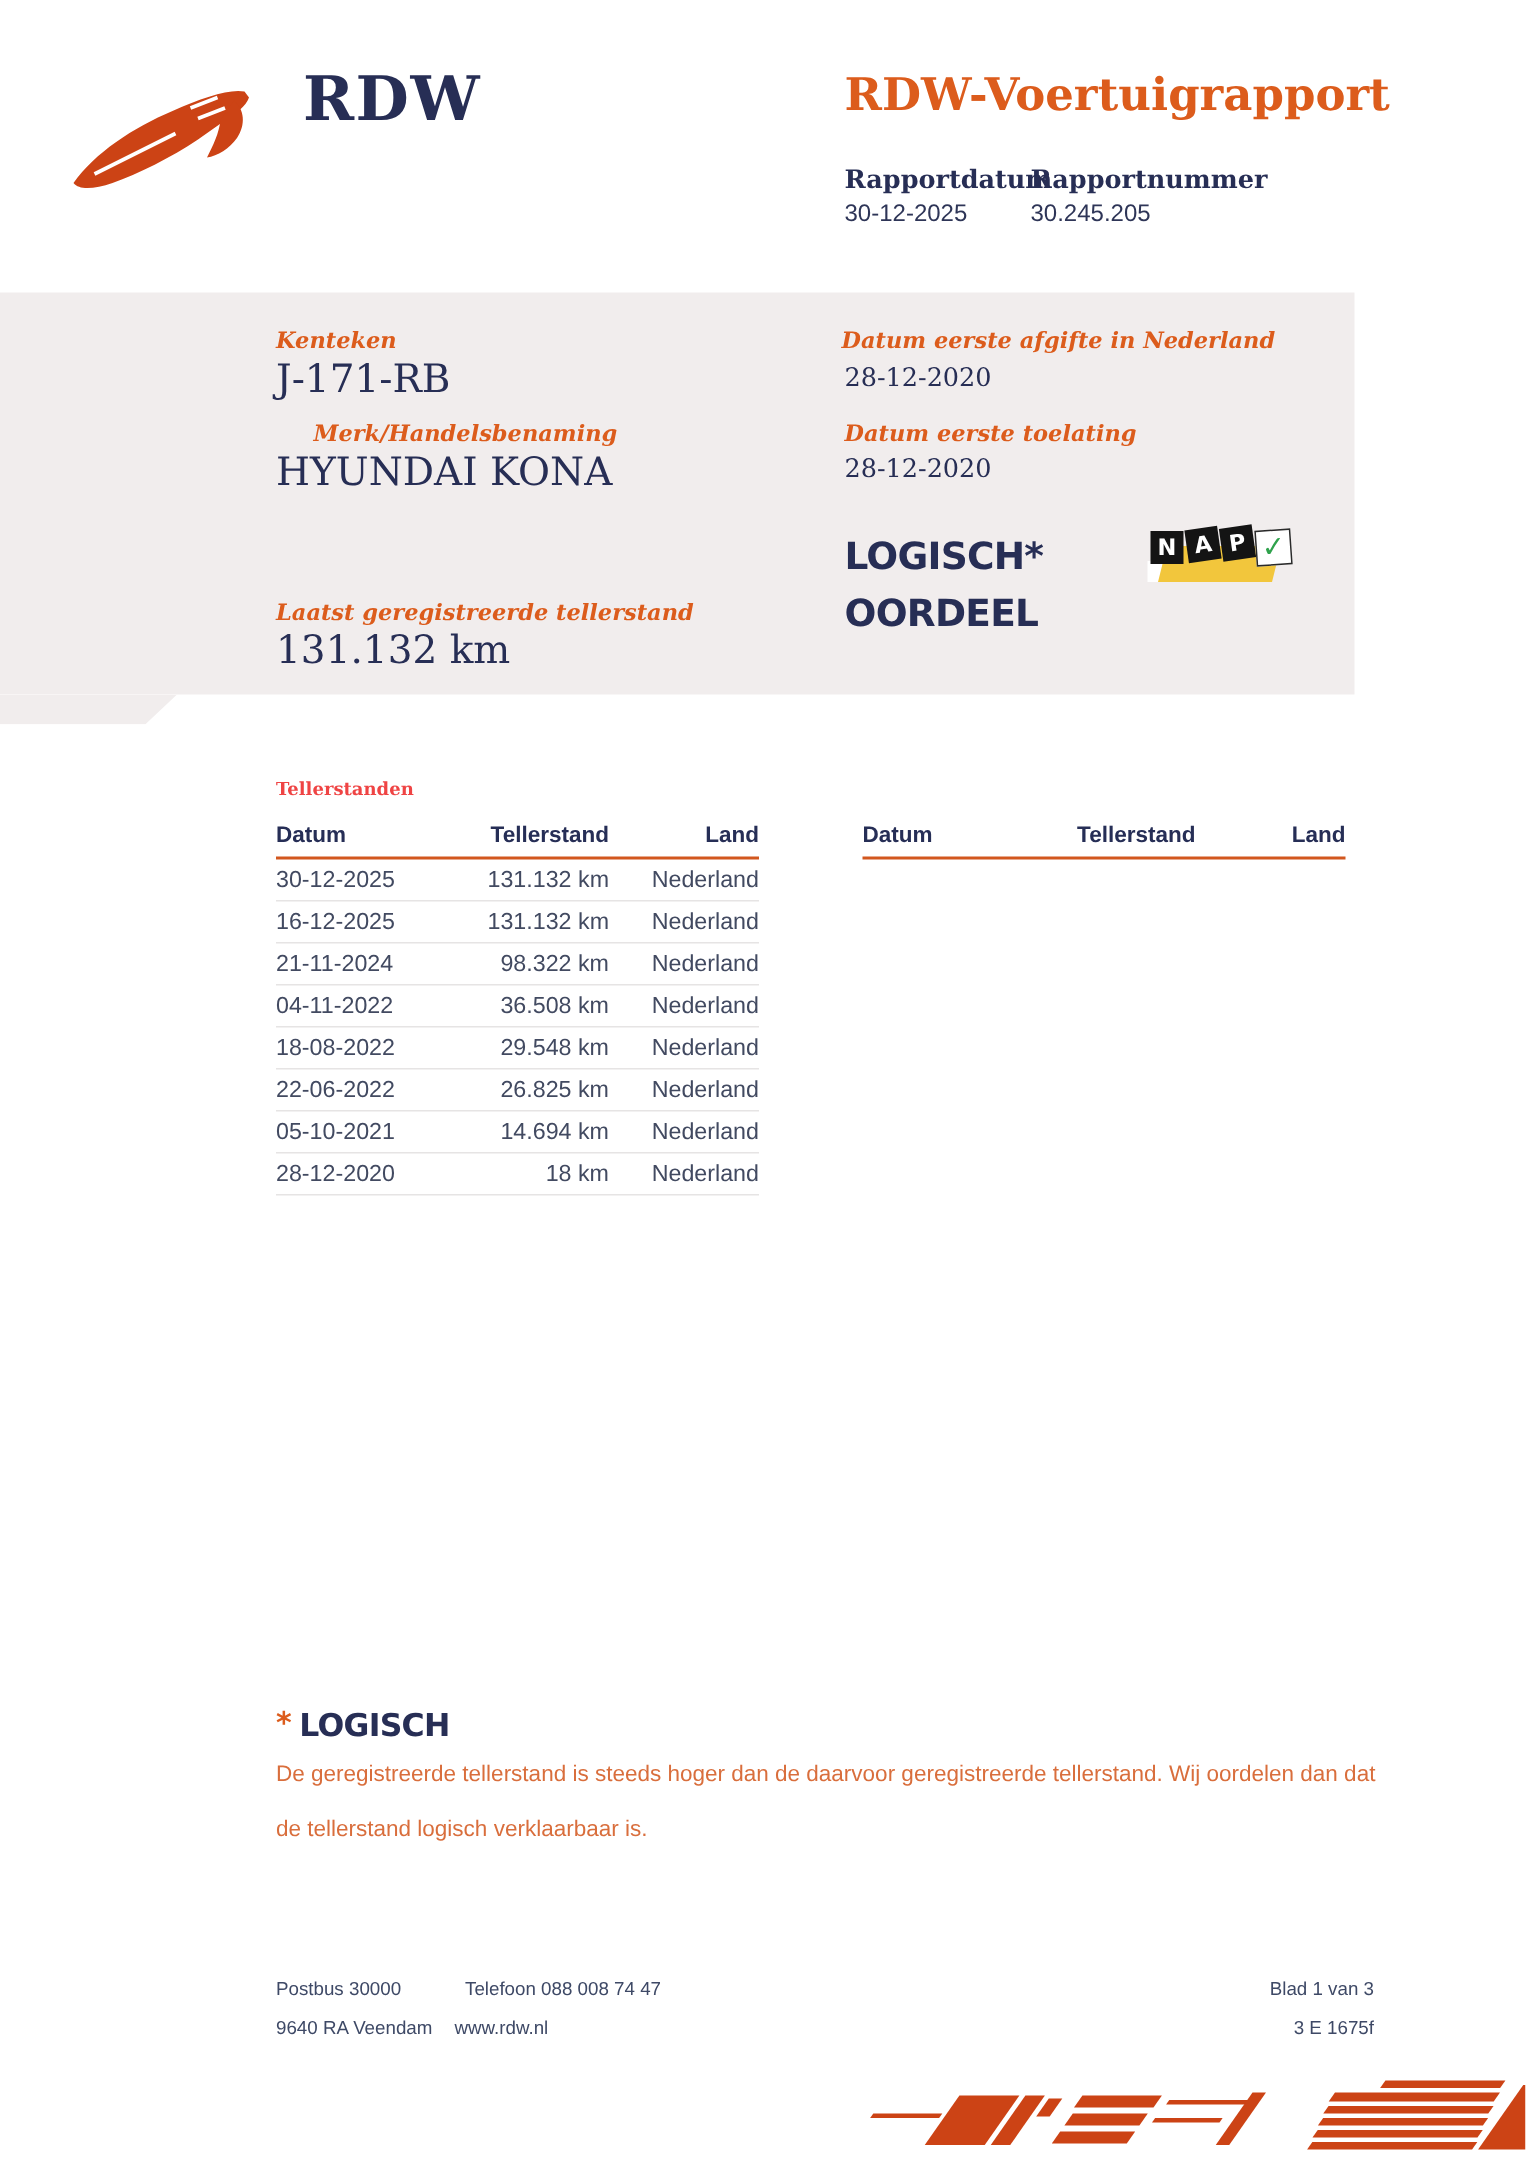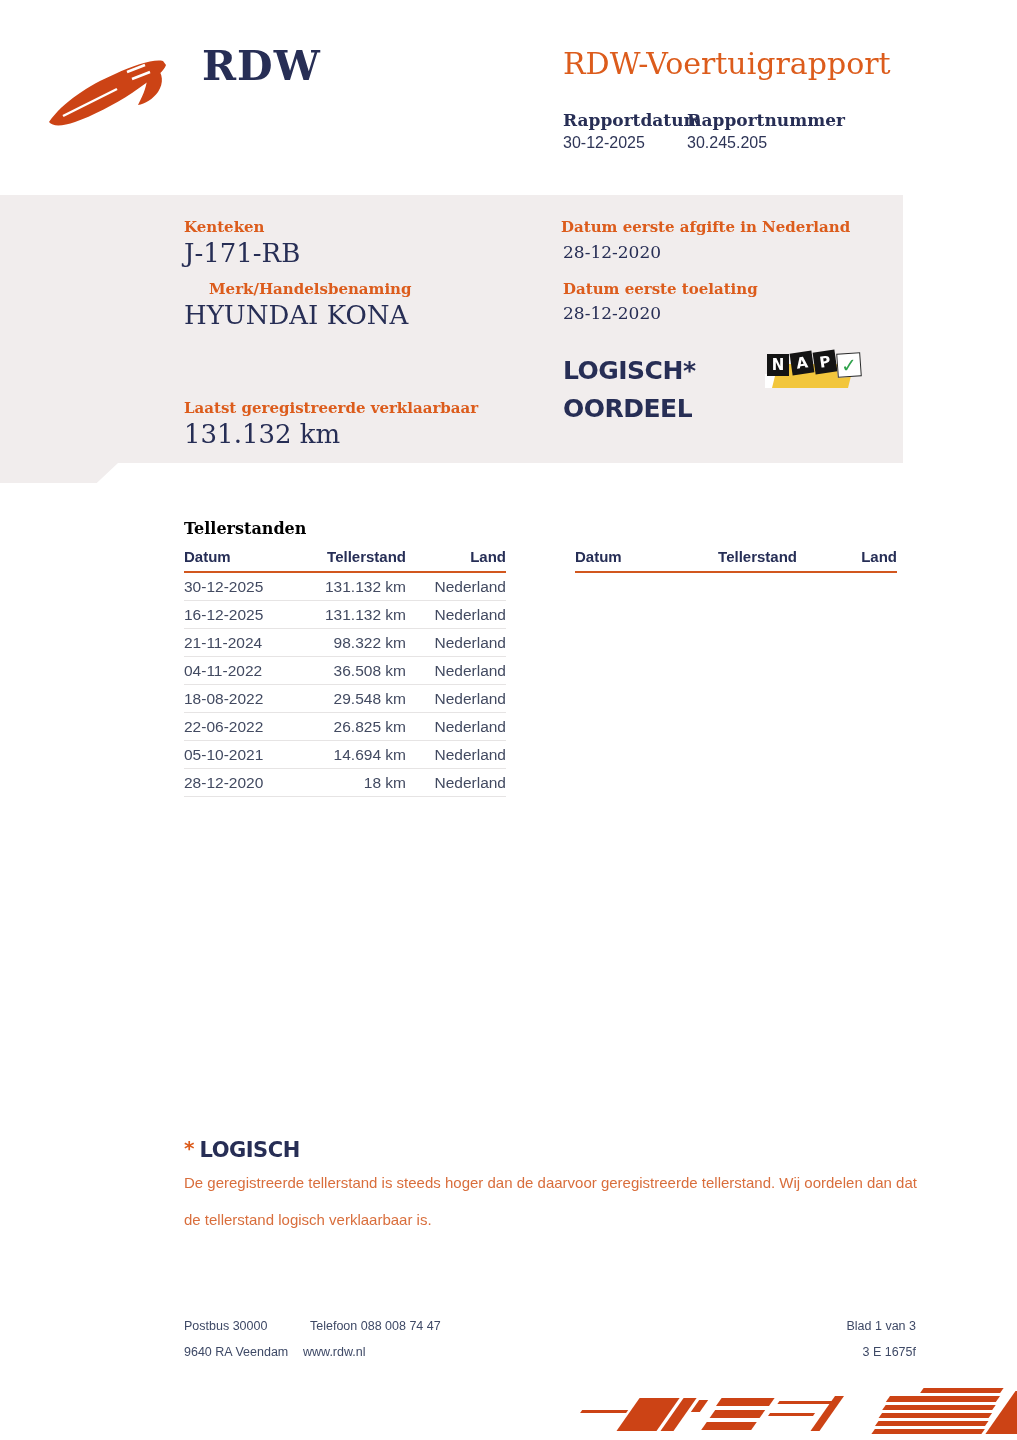--- a/index.html
+++ b/index.html
@@ -8,36 +8,36 @@
     font-family:"Liberation Sans",sans-serif;overflow:hidden;
   }
   .abs{position:absolute;}
 
   
   .logo-text{
     left:202px;top:42px;font-family:"DejaVu Serif",serif;font-weight:bold;
     font-size:41px;color:#272e55;letter-spacing:1px;
   }
   .doc-title{
-    left:563px;top:46px;font-family:"DejaVu Serif",serif;font-weight:normal;
+    left:563px;top:46px;font-family:"DejaVu Serif",serif;font-weight:bold;
     font-size:30px;color:#dc5c1c;
   }
   .meta-label{
     font-family:"DejaVu Serif",serif;font-weight:bold;font-size:17px;color:#272e55;
   }
   .meta-value{font-size:16px;color:#2e3557;}
 
   
   .panel{left:0;top:195px;width:903px;height:268px;background:#f1eded;}
   .panel-tail{
     left:0;top:463px;width:118px;height:20px;background:#f1eded;
     clip-path:polygon(0 0,100% 0,82% 100%,0 100%);
   }
   .field-label{
-    font-family:"DejaVu Serif",serif;font-weight:bold;font-size:15px;color:#dc5c1c;
+    font-family:"DejaVu Serif",serif;font-weight:bold;font-size:15px;color:#dc5c1c;font-style:italic;
   }
   .field-value{font-family:"DejaVu Serif",serif;color:#272e55;}
   .v-large{font-size:26px;}
   .v-small{font-size:17px;}
   .oordeel{
     left:563px;top:352px;font-family:"DejaVu Sans",sans-serif;font-weight:bold;
     font-size:25px;line-height:38px;color:#272e55;letter-spacing:-0.5px;
   }
 
   
@@ -56,21 +56,21 @@
   .nap-check{
     position:absolute;left:74px;top:3px;width:22px;height:22px;background:#ffffff;
     border:1px solid #2a2a2a;transform:rotate(-4deg);color:#2fa24c;
     font-size:19px;font-weight:bold;display:flex;align-items:center;justify-content:center;
     font-family:"DejaVu Sans",sans-serif;
   }
 
   
   .section-title{
     left:184px;top:519px;font-family:"DejaVu Serif",serif;font-weight:bold;
-    font-size:16px;color:#000000;
+    font-size:12px;color:#ef4444;
   }
   .mtable{width:322px;}
   .t-left{left:184px;top:548px;}
   .t-right{left:575px;top:548px;}
   .thead{
     display:flex;border-bottom:2px solid #d2571e;padding-bottom:6px;
     font-weight:bold;font-size:15px;color:#262e56;
   }
   .trow{
     display:flex;height:27px;align-items:center;border-bottom:1px solid #e6e4e4;
@@ -118,21 +118,21 @@
 
 <div class="abs panel"></div>
 <div class="abs panel-tail"></div>
 
 <div class="abs field-label" style="left:184px;top:218px;">Kenteken</div>
 <div class="abs field-value v-large" style="left:184px;top:238px;">J-171-RB</div>
 
 <div class="abs field-label" style="left:184px;top:280px;margin-left:25px;">Merk/Handelsbenaming</div>
 <div class="abs field-value v-large" style="left:184px;top:300px;">HYUNDAI KONA</div>
 
-<div class="abs field-label" style="left:184px;top:399px;">Laatst geregistreerde verklaarbaar</div>
+<div class="abs field-label" style="left:184px;top:399px;">Laatst geregistreerde tellerstand</div>
 <div class="abs field-value v-large" style="left:184px;top:419px;">131.132 km</div>
 
 <div class="abs field-label" style="left:561px;top:218px;">Datum eerste afgifte in Nederland</div>
 <div class="abs field-value v-small" style="left:563px;top:242px;">28-12-2020</div>
 
 <div class="abs field-label" style="left:563px;top:280px;">Datum eerste toelating</div>
 <div class="abs field-value v-small" style="left:563px;top:303px;">28-12-2020</div>
 
 <div class="abs oordeel">
   <div>LOGISCH*</div>

